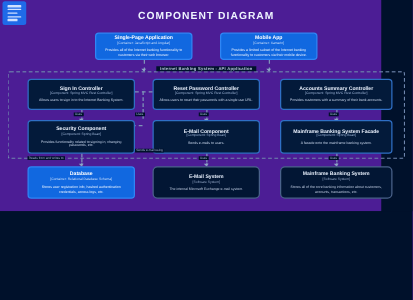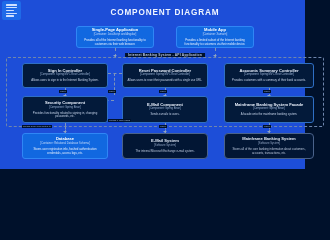--- a/index.html
+++ b/index.html
@@ -2,21 +2,21 @@
 <html><head>
 <meta charset="utf-8">
 <style>
   * { box-sizing: border-box; margin: 0; padding: 0; }
   html, body {
     width: 330px; height: 169px;
     background: #00112b;
     font-family: "Liberation Sans", sans-serif;
     overflow: hidden;
   }
-  #root { position: relative; width: 305px; height: 169px; background: #1d4ed8; }
+  #root { position: relative; width: 305px; height: 169px; background: #4c1d95; }
 
   
   #menu-btn {
     position: absolute; left: 2px; top: 1px;
     width: 19px; height: 19px;
     background: #1f6ae8; border-radius: 2px;
     display: flex; align-items: center; justify-content: center;
     cursor: pointer;
   }
   #menu-btn .bars { width: 11px; display: flex; flex-direction: column; gap: 1.3px; }

